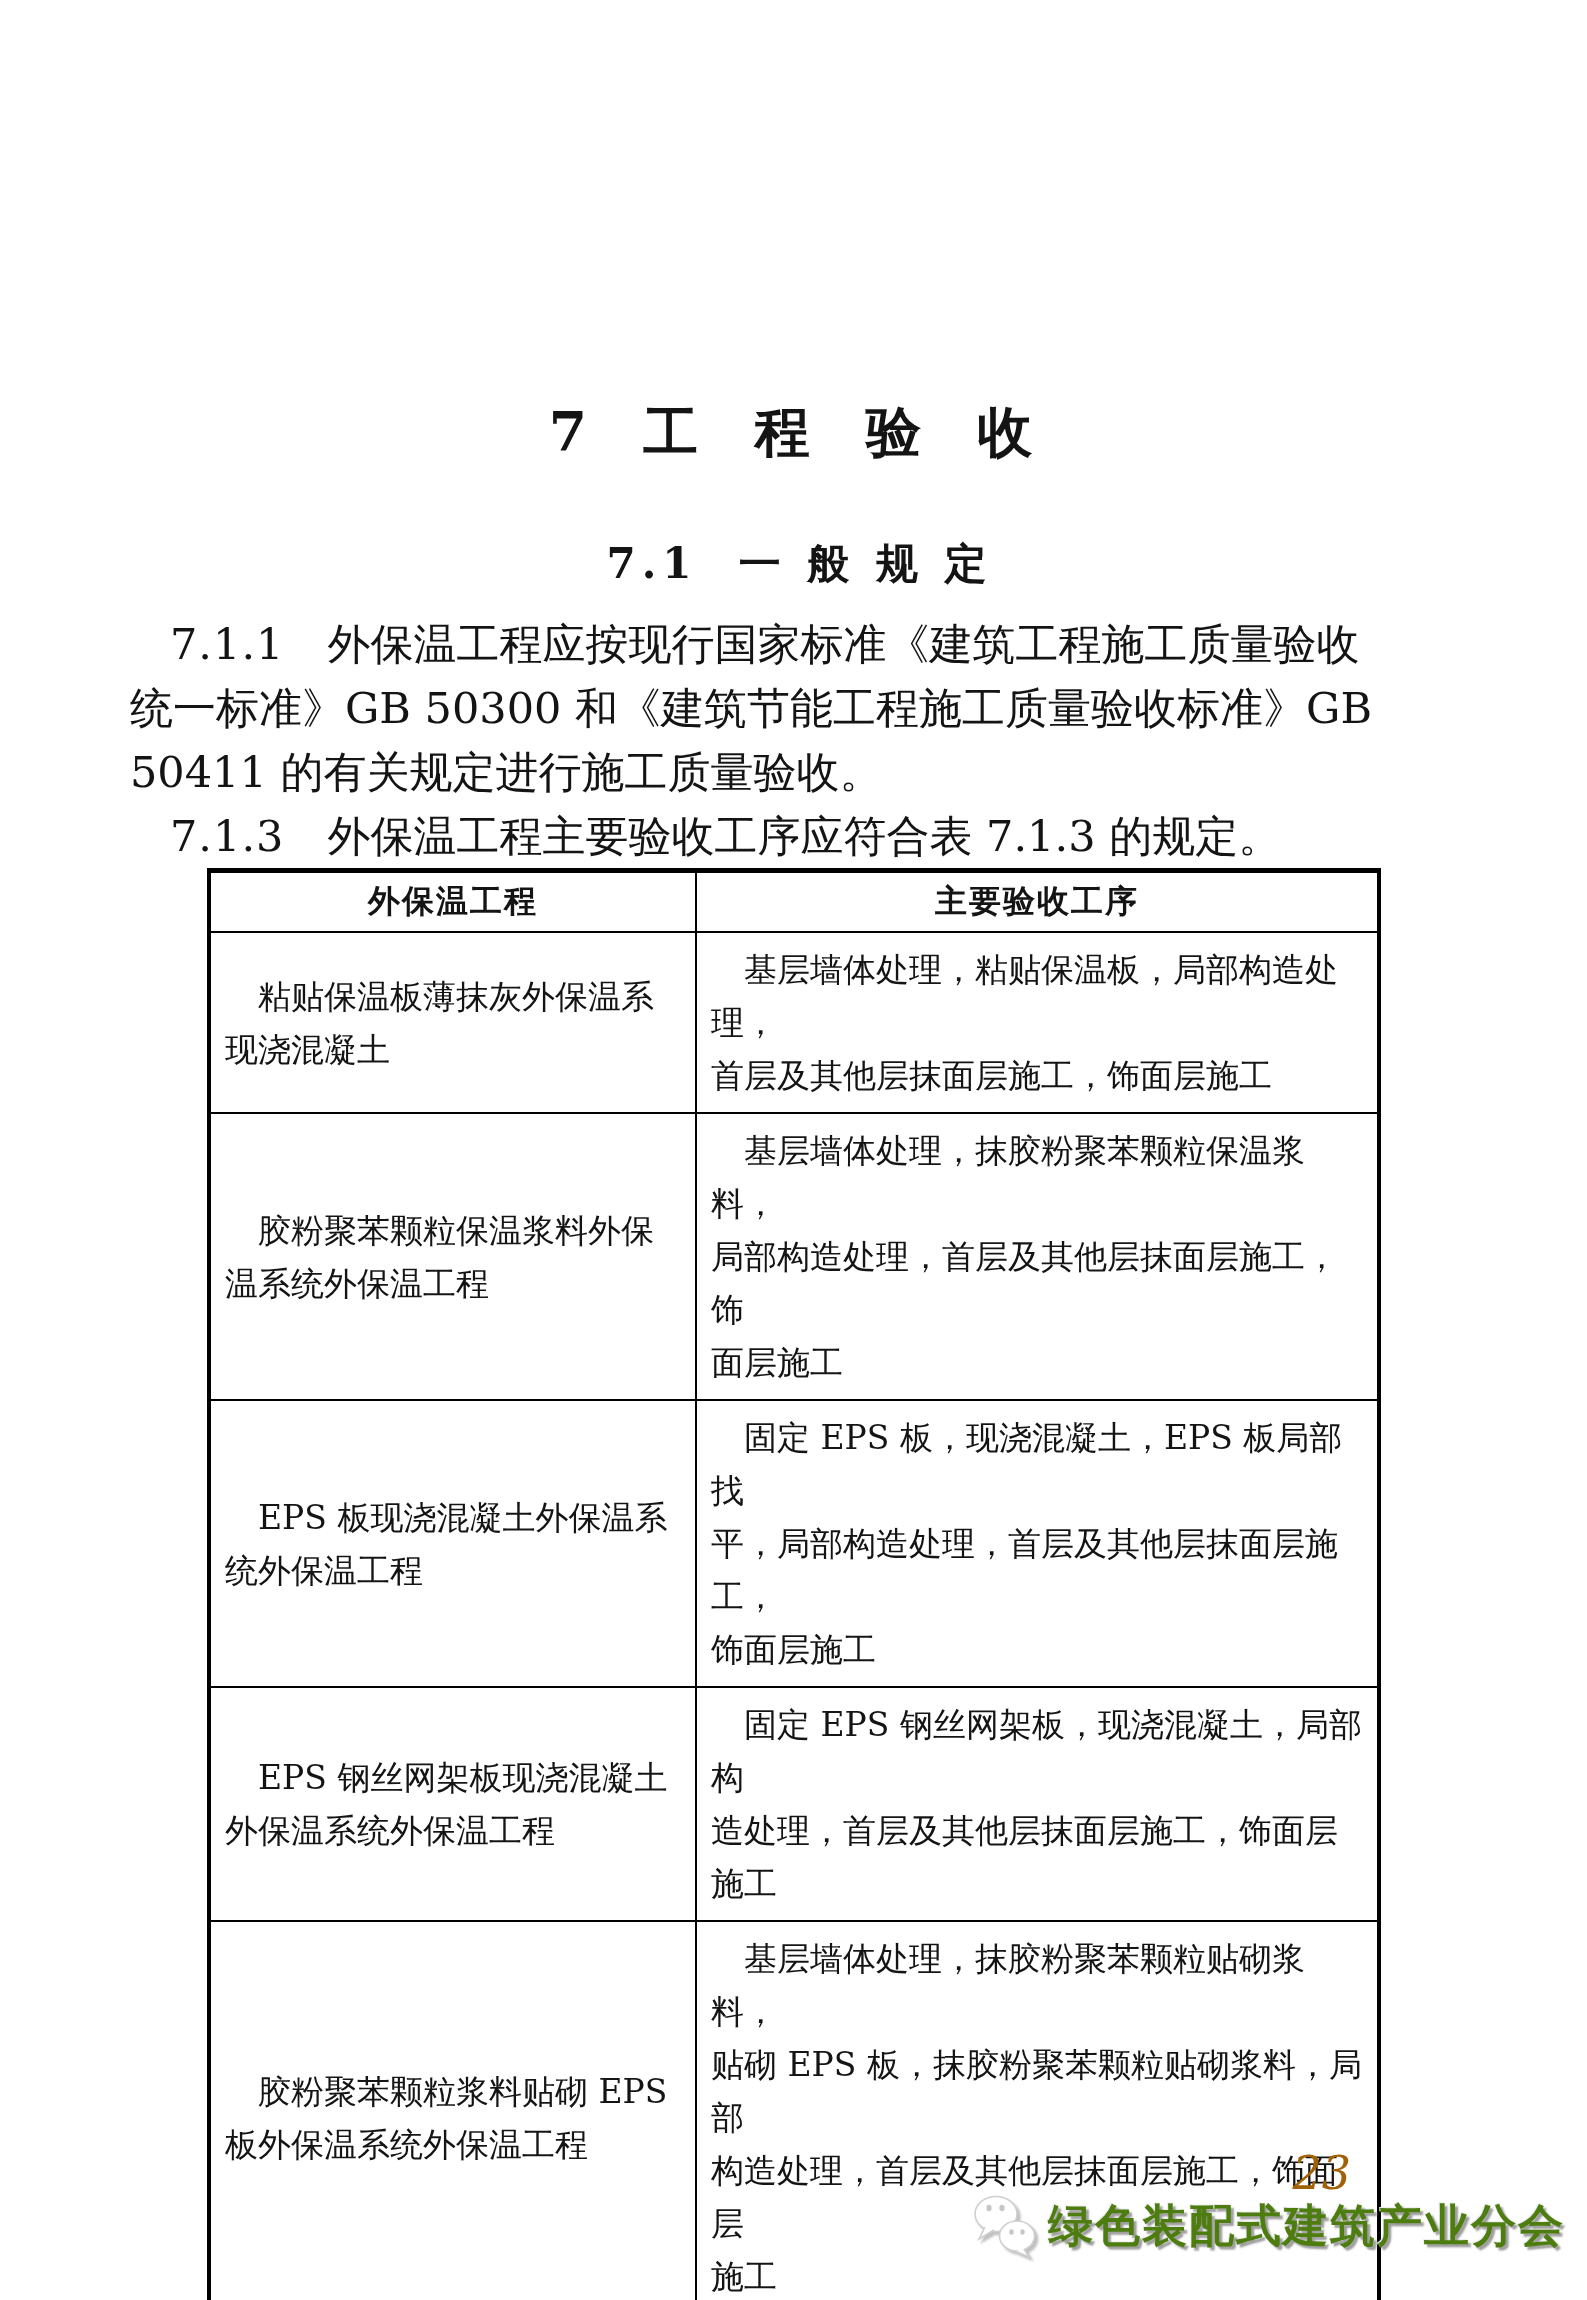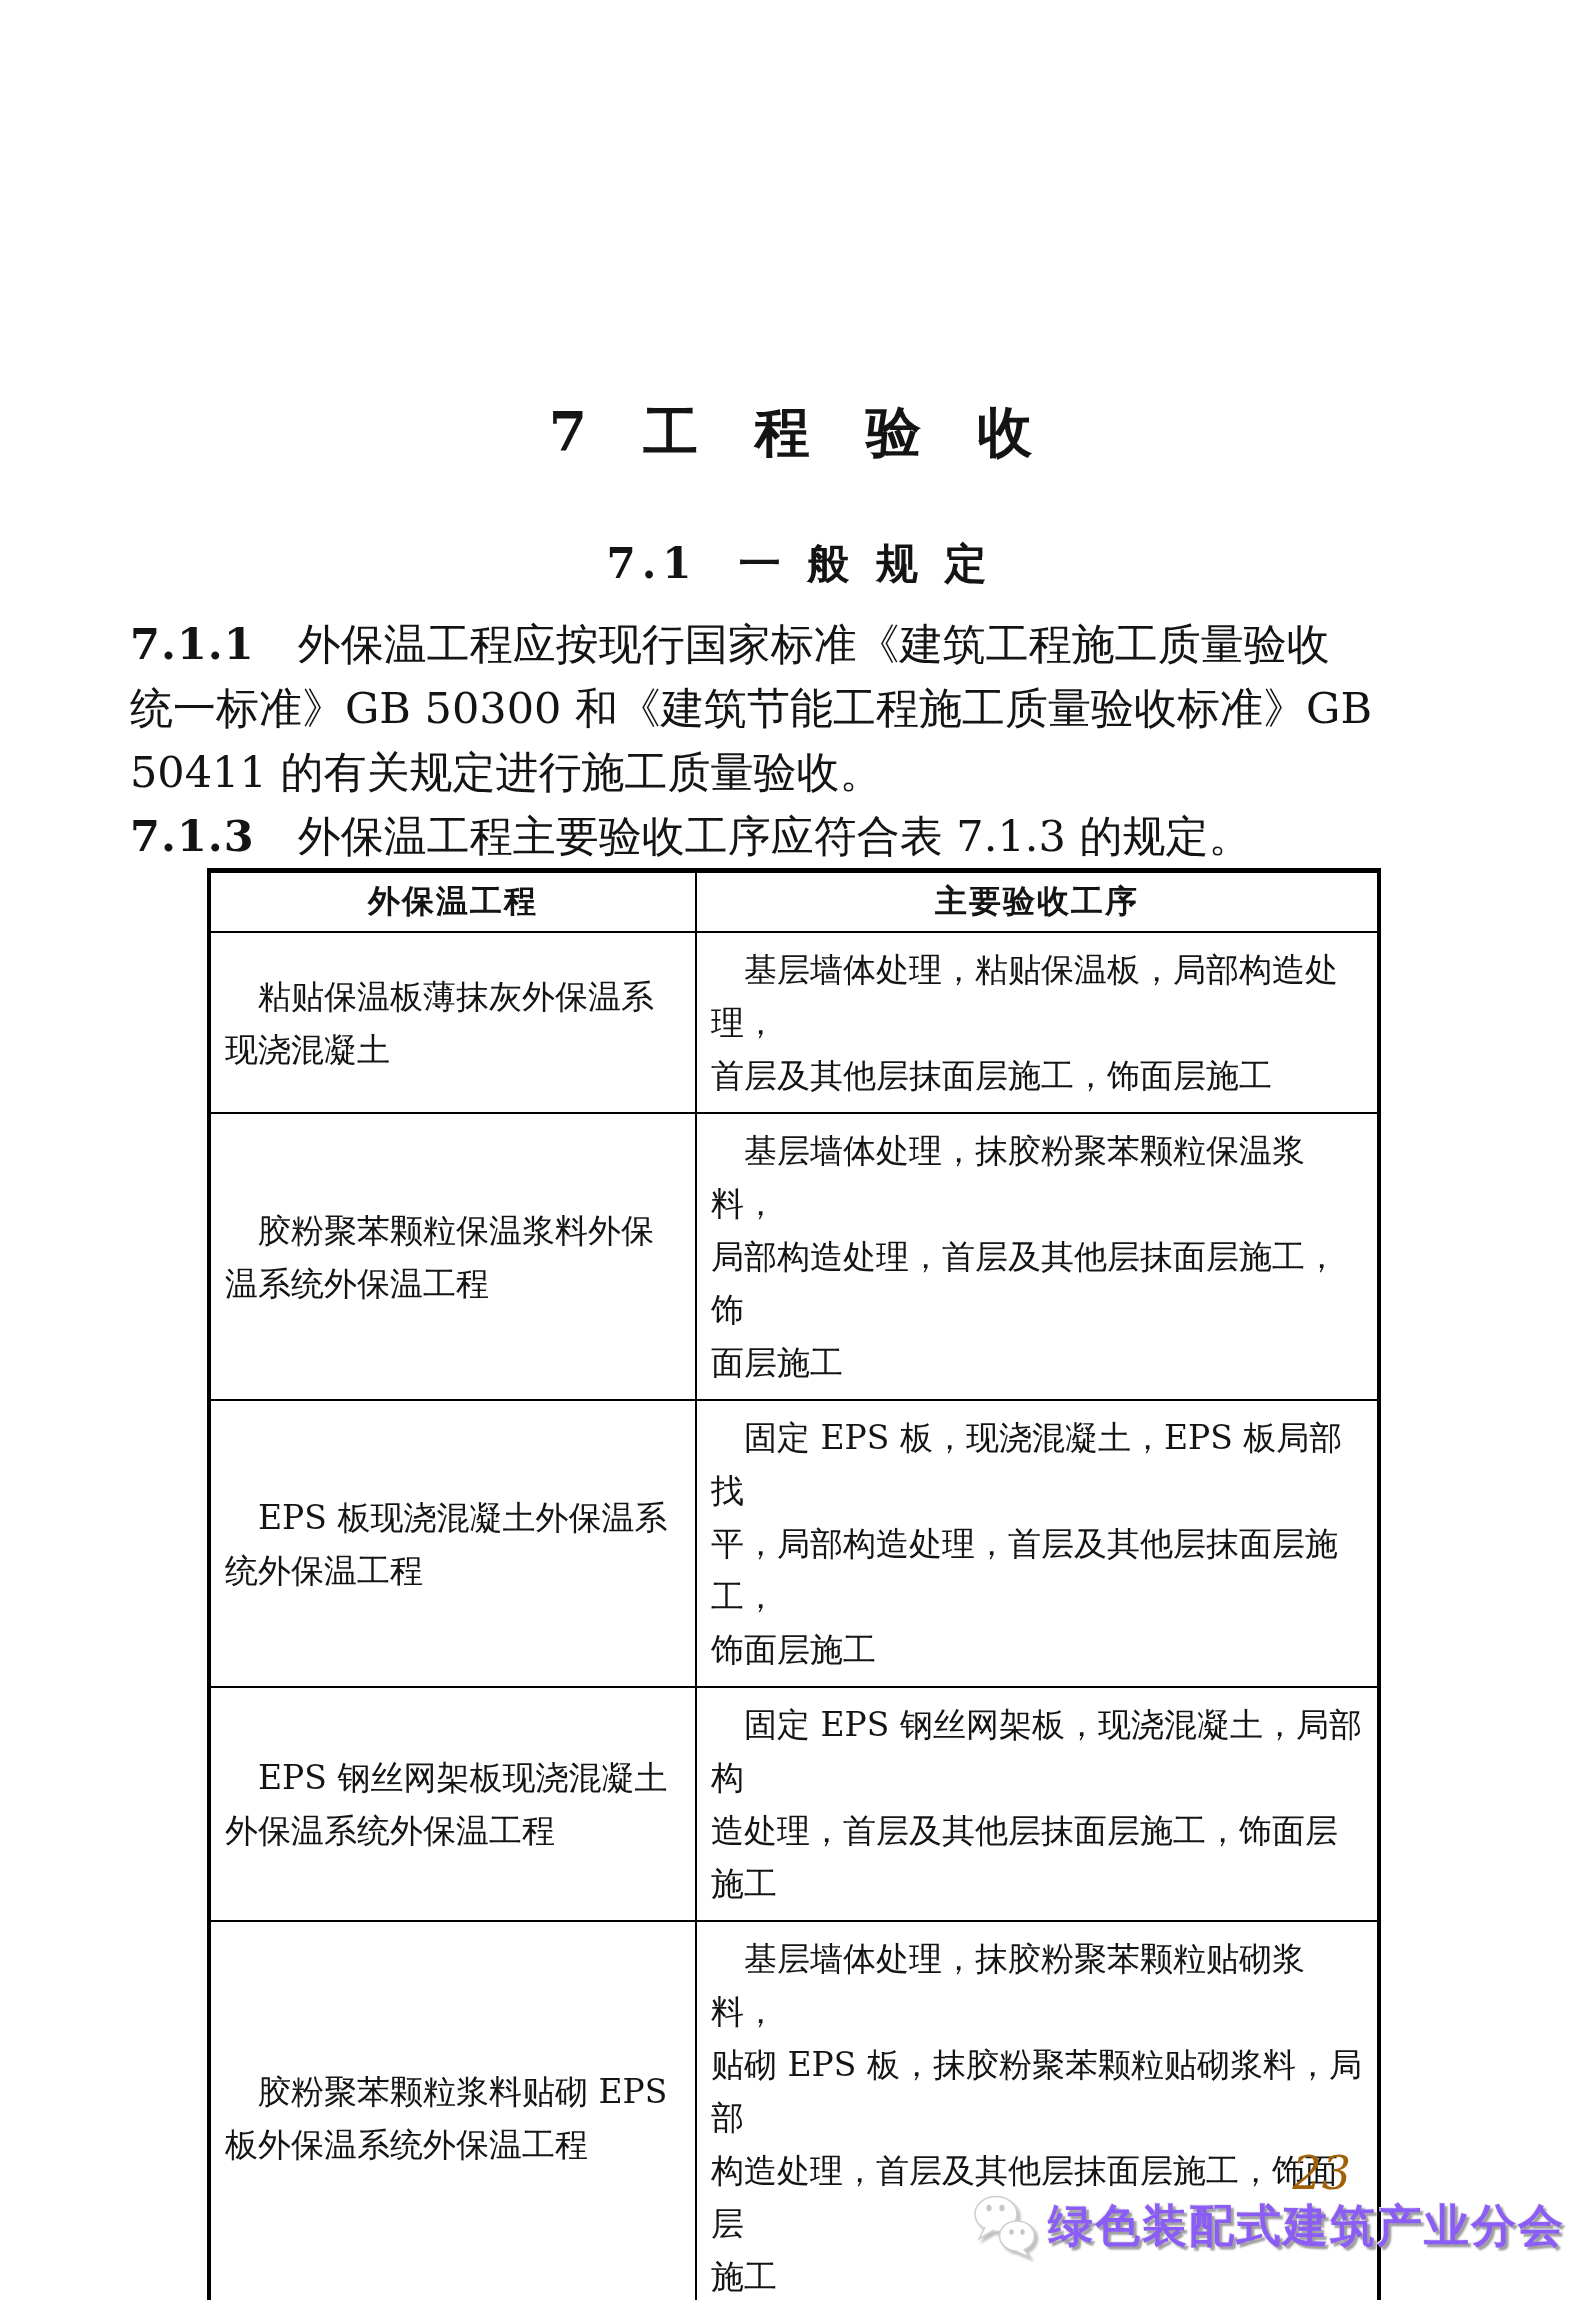--- a/index.html
+++ b/index.html
@@ -41,22 +41,23 @@
     left: 130px;
     width: 1310px;
   }
   .para {
     margin: 0;
     font-size: 43px;
     line-height: 64px;
     text-align: left;
   }
   .para .clause-num {
-    font-weight: bold;
+    font-weight: normal;
     letter-spacing: 1px;
+    margin-left: 40px;
   }
   .para .para-text { white-space: pre-line; }
   .table-caption {
     margin: 30px 0 20px 0;
     text-align: center;
     font-family: "DejaVu Sans", "Liberation Sans", sans-serif;
     font-size: 33px;
     font-weight: bold;
     letter-spacing: 2px;
   }
@@ -102,21 +103,21 @@
     display: flex;
     align-items: center;
     gap: 10px;
   }
   .watermark .wm-icon { filter: drop-shadow(3px 3px 1px #c0c0c0); }
   .watermark .wm-text {
     font-family: "DejaVu Sans", "Liberation Sans", sans-serif;
     font-size: 45px;
     font-weight: bold;
     letter-spacing: 2px;
-    color: #8b5cf6;
+    color: #4d7c0f;
     text-shadow: 3px 3px 2px #9d9d9d, -1px -1px 0 #ececec;
     white-space: nowrap;
   }
 </style>
 </head>
 <body>
 
 <div class="page">
 
   <div class="chapter-title">7  工  程  验  收</div>

